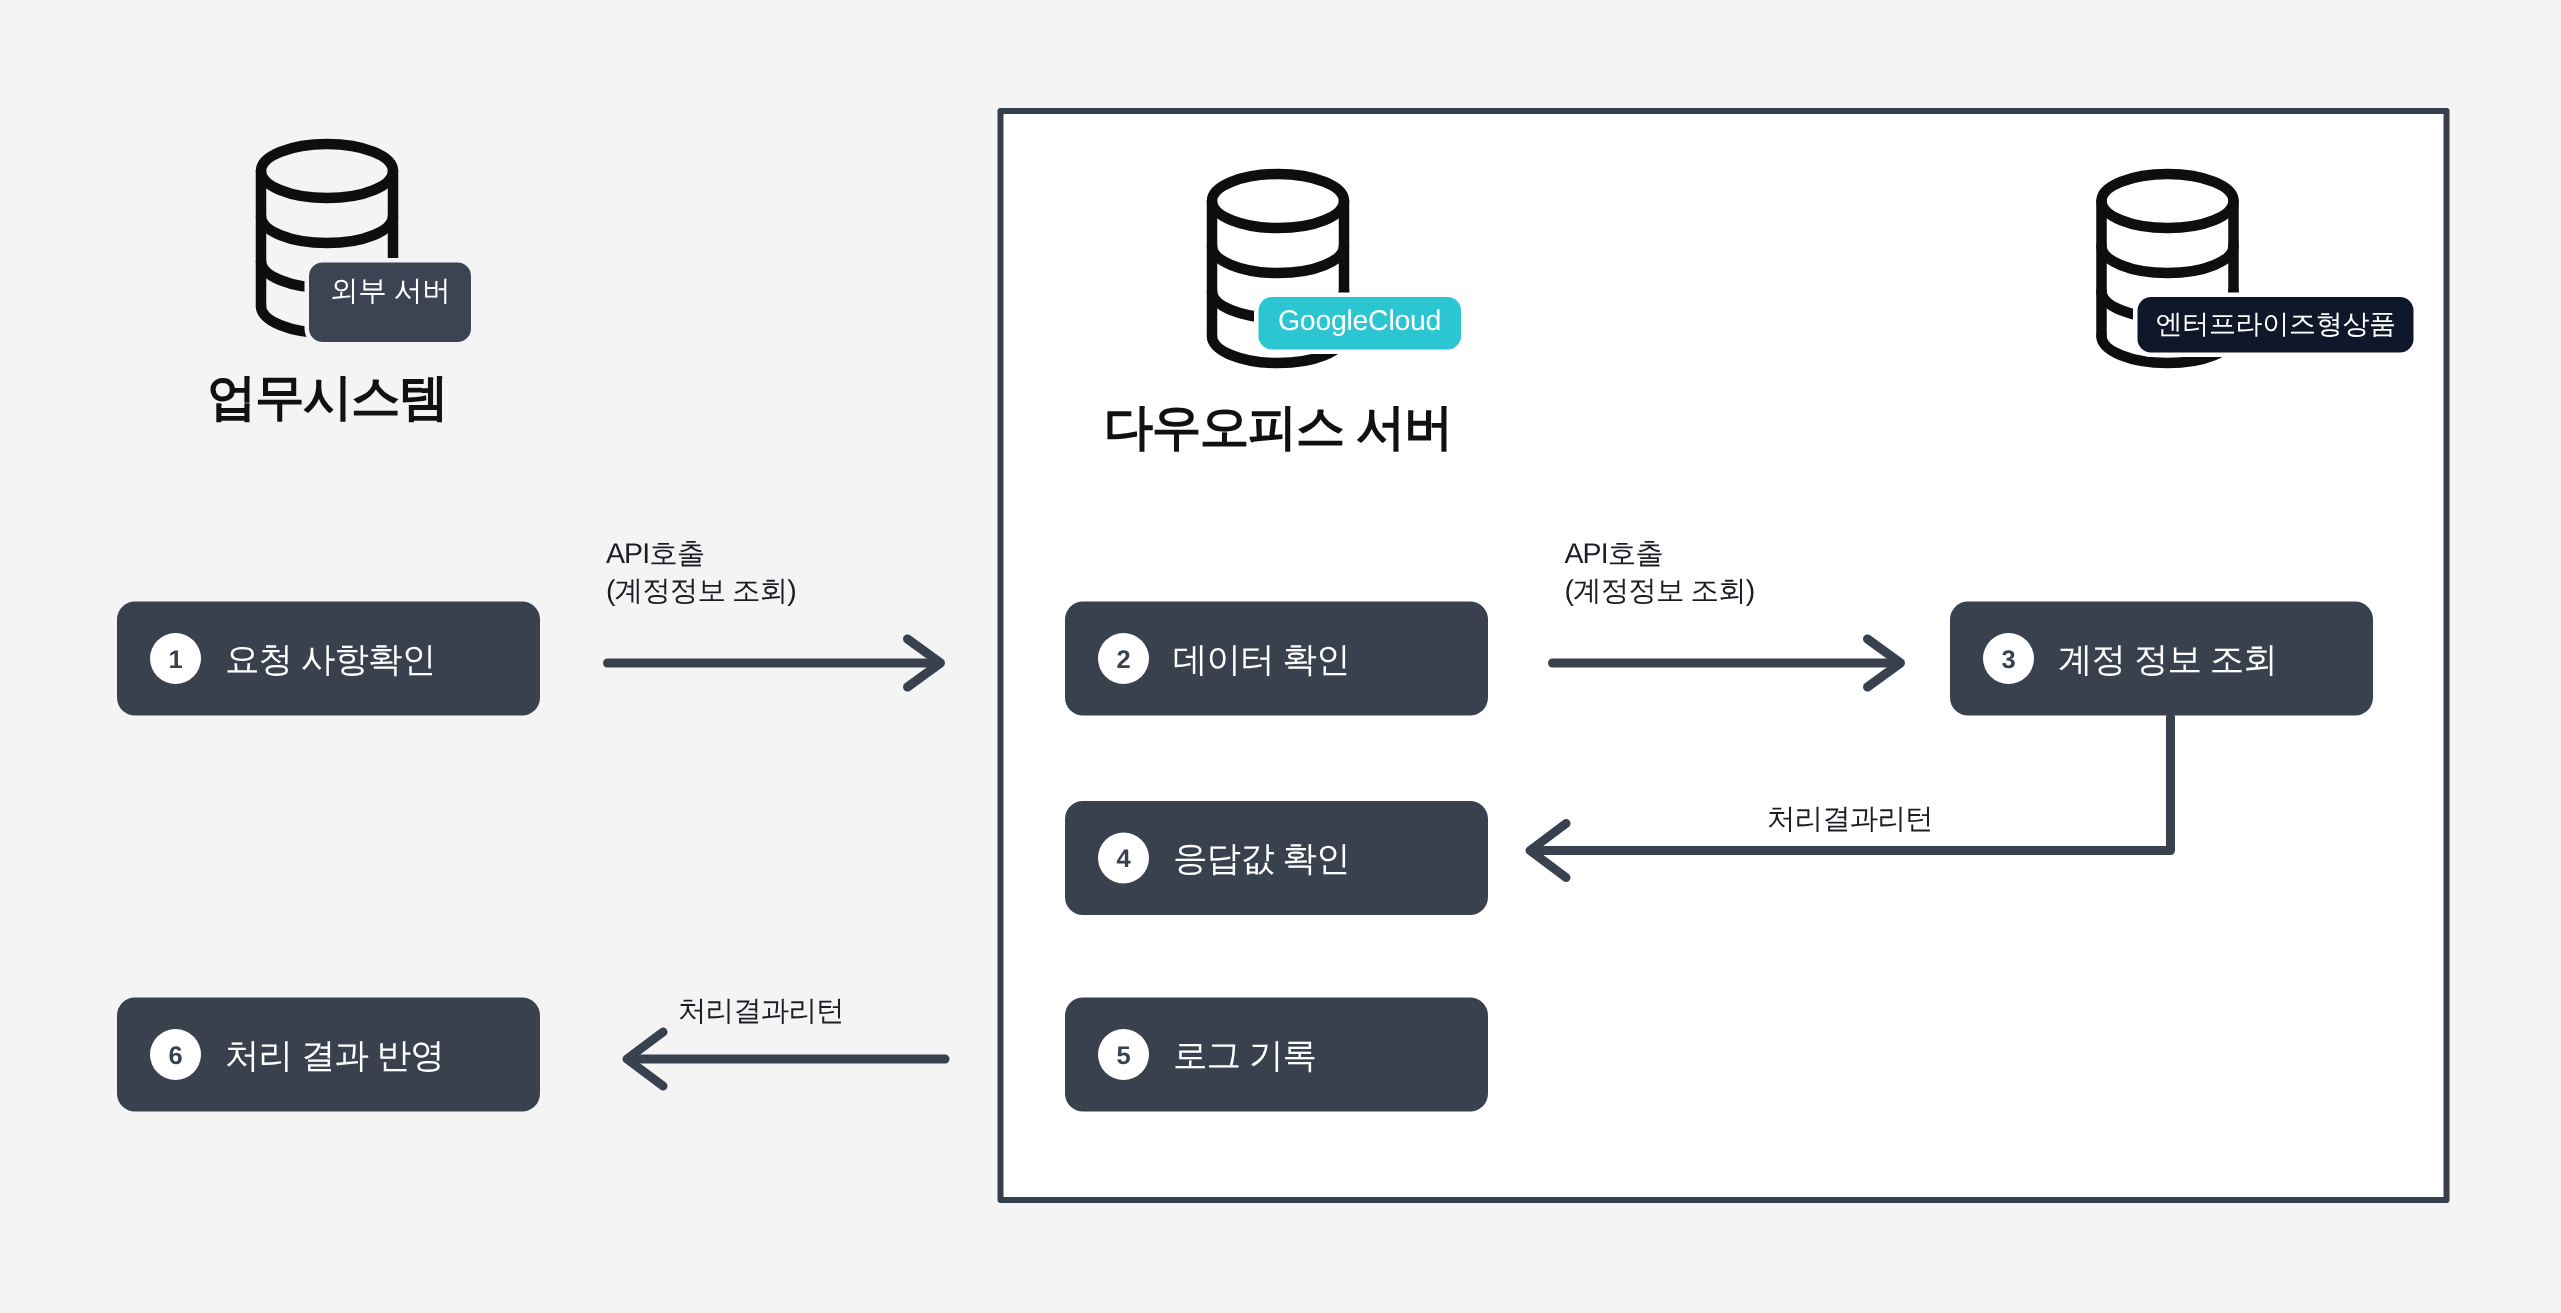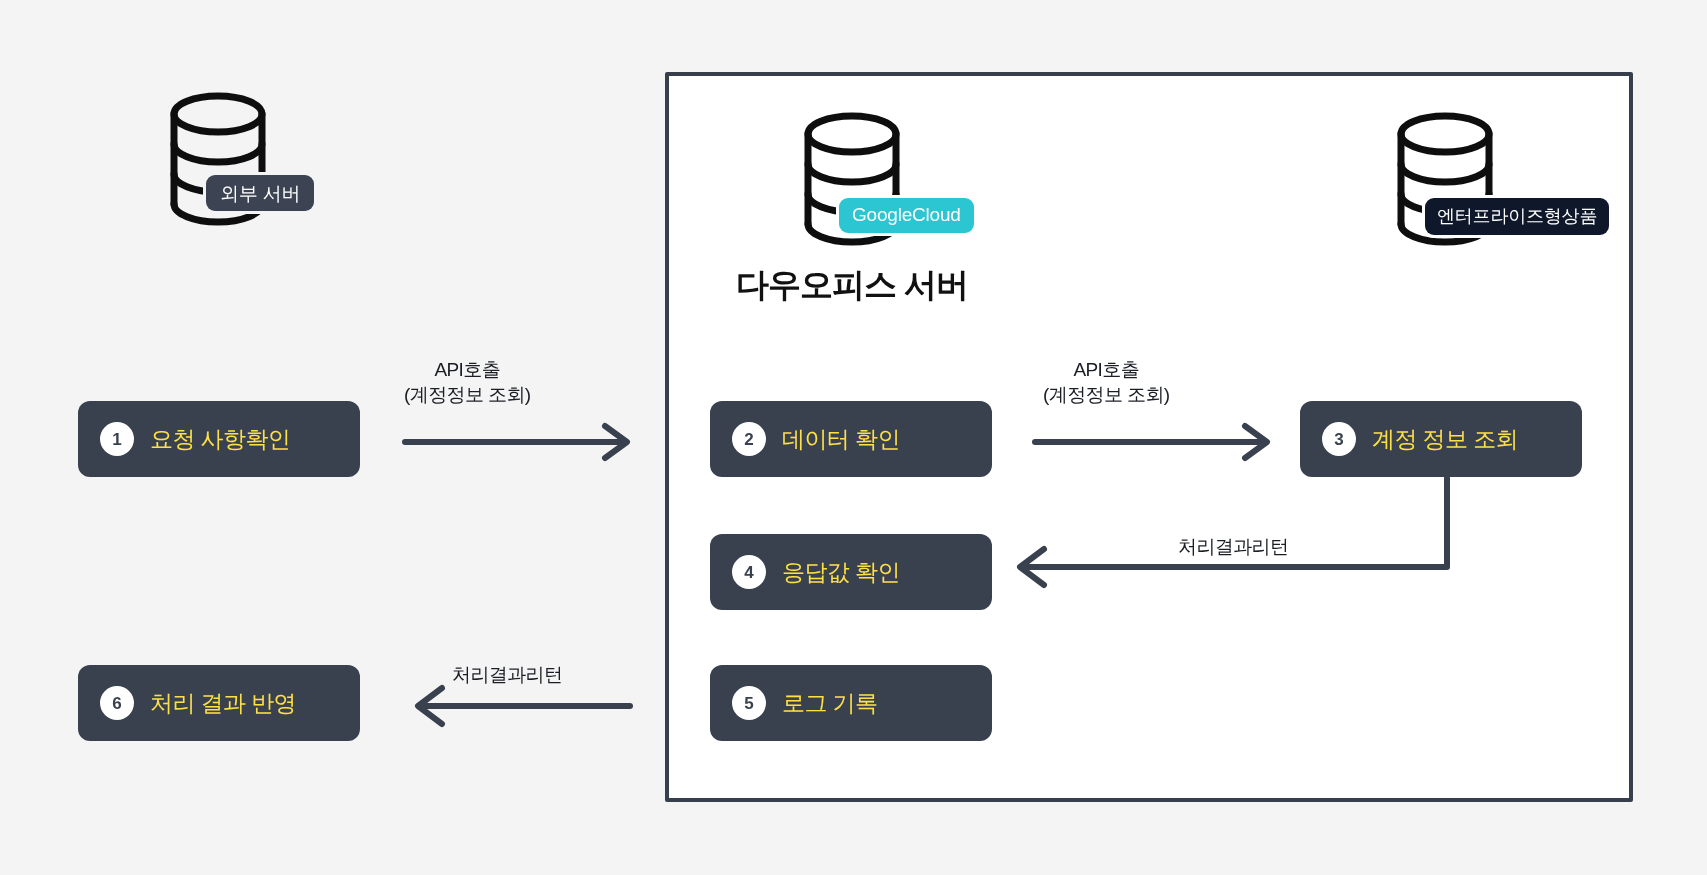--- a/index.html
+++ b/index.html
@@ -57,21 +57,21 @@
     align-items: center;
     justify-content: center;
     letter-spacing: -0.2px;
     box-shadow: 0 0 0 3px #F4F4F4;
   }
   .badge.on-white { box-shadow: 0 0 0 3px #FFFFFF; }
 
   .badge-ext {
     background: #3C4453;
     font-size: 19px;
-    padding: 6px 14px 4px;
+    padding: 6px 14px 21px;
     left: 118px;
     top: 87px;
   }
   .badge-gcp {
     background: #2CC5D2;
     font-size: 19px;
     padding: 6px 13px 7px;
     left: 117px;
     top: 90px;
     font-weight: 400;
@@ -112,38 +112,37 @@
     background: #FFFFFF;
     color: #39414F;
     font-size: 17px;
     font-weight: bold;
     display: flex;
     align-items: center;
     justify-content: center;
     line-height: 1;
   }
   .step-label {
-    color: #fde047;
+    color: #ffffff;
     font-size: 23px;
     letter-spacing: -0.6px;
     white-space: nowrap;
   }
 
   
   .conn { position: absolute; }
   .conn svg { display: block; overflow: visible; }
 
   .conn-label {
     position: absolute;
     font-size: 19px;
     color: #1A1D24;
     line-height: 1.32;
     letter-spacing: -0.6px;
     white-space: pre-line;
-    text-align: center;
   }
 </style>
 </head>
 <body>
 
 <div id="diagram">
 
   <div class="group-frame"></div>
 
   <div class="node" style="left:88px; top:88px;">
@@ -155,20 +154,21 @@
           <path d="M104 26 V116"></path>
           <path d="M16 116 a44,18 0 0 0 88,0"></path>
           <path d="M16 56 a44,18 0 0 0 88,0"></path>
           <path d="M16 86 a44,18 0 0 0 88,0"></path>
         </g>
       </svg>
       <div class="badge badge-ext">
         <span>외부 서버</span>
       </div>
     </div>
+    <div class="node-title">업무시스템</div>
   </div>
 
   <div class="node" style="left:722px; top:108px;">
     <div class="cyl-wrap">
       <svg class="cyl-svg" width="120" height="140" viewBox="0 0 120 140">
         <g fill="none" stroke="#0E0E0E" stroke-width="7" stroke-linecap="round">
           <ellipse cx="60" cy="26" rx="44" ry="18"></ellipse>
           <path d="M16 26 V116"></path>
           <path d="M104 26 V116"></path>
           <path d="M16 116 a44,18 0 0 0 88,0"></path>

